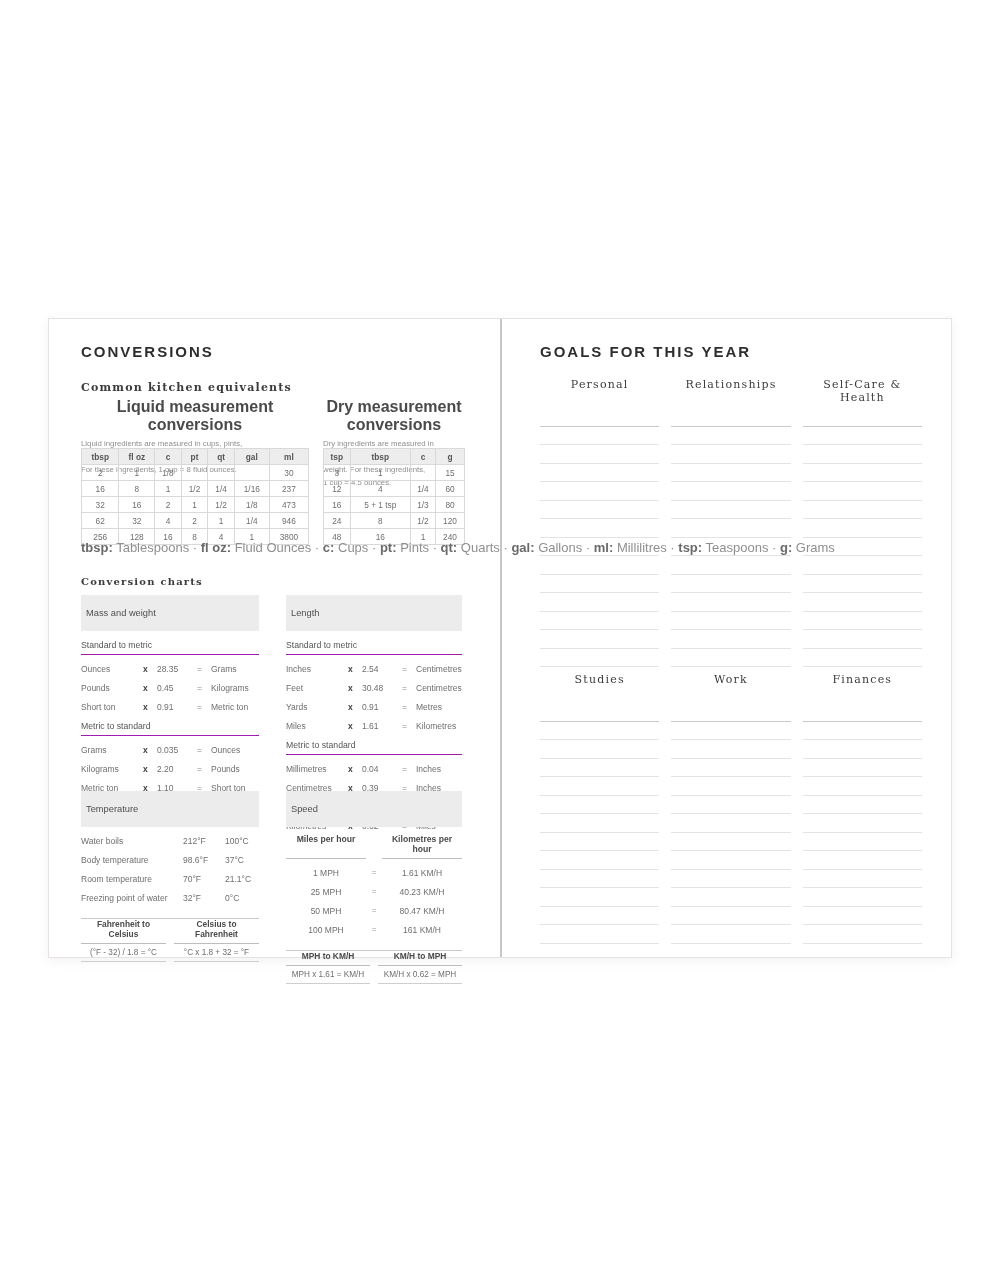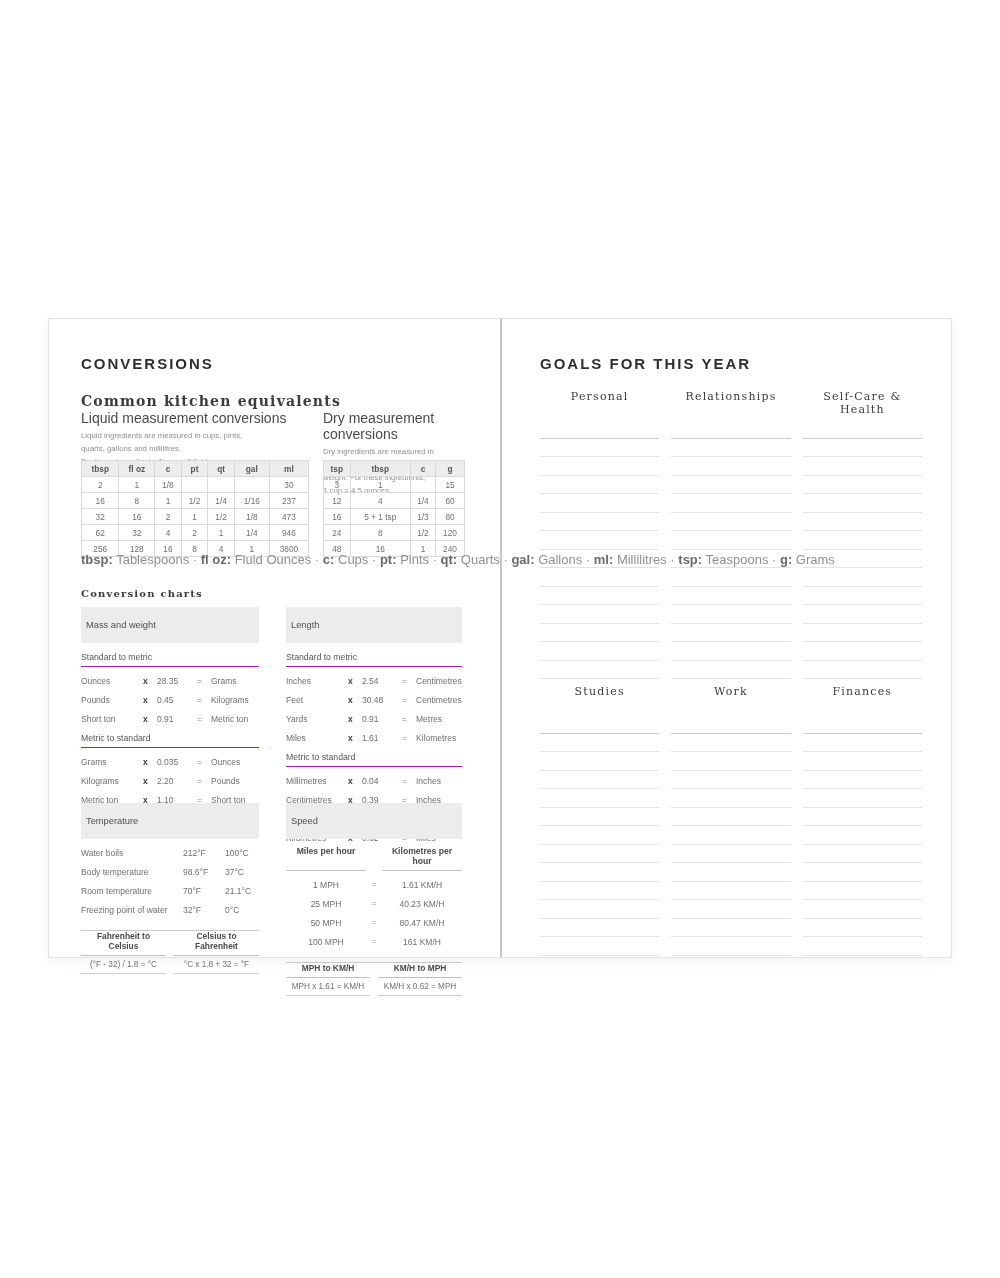--- a/index.html
+++ b/index.html
@@ -6,37 +6,37 @@
   html,body { width:1000px; height:1278px; background:#ffffff;
     font-family:"Liberation Sans", sans-serif; }
   .canvas { position:relative; width:1000px; height:1278px; background:#ffffff; overflow:hidden; }
 
   .sheet { position:absolute; left:48px; top:318px; width:904px; height:640px;
     background:#ffffff; border:1px solid #e7e2e2;
     box-shadow:0 3px 10px rgba(120,90,90,0.08); }
 
   .divider { position:absolute; left:451px; top:0; width:2px; height:100%; background:#c6c6c6; }
 
-  .page { position:absolute; top:12px; height:100%; width:452px; }
+  .page { position:absolute; top:0; height:100%; width:452px; }
   .page-left { left:0; }
   .page-right { left:453px; }
 
   .page-title { position:absolute; left:32px; top:24px; font-size:15px; font-weight:700;
     letter-spacing:2px; color:#2e2e2e; white-space:nowrap; }
   .page-right .page-title { left:38px; }
 
   .serif-head { font-family:"DejaVu Serif", serif; color:#3c3c3c; letter-spacing:1.2px; }
 
-  .kitchen-heading { position:absolute; left:32px; top:62px; font-size:14px; font-weight:700; }
+  .kitchen-heading { position:absolute; left:32px; top:62px; font-size:11px; font-weight:700; }
   .charts-heading  { position:absolute; left:32px; top:257px; font-size:10px; font-weight:700; }
 
   .table-block { position:absolute; top:79px; }
   #liquid-block { left:32px; width:228px; }
   #dry-block    { left:274px; width:142px; }
-  .tb-heading { font-size:14px; font-weight:400; color:#4a4a4a; margin-bottom:3px; }
+  .tb-heading { font-size:16px; font-weight:700; color:#4a4a4a; margin-bottom:3px;text-align:center; }
   .tb-desc { font-size:7.8px; color:#8f8f8f; line-height:13px; white-space:pre-line; }
 
   .kv-wrap { position:absolute; top:129px; }
   #liquid-table-wrap { left:32px; width:228px; }
   #dry-table-wrap    { left:274px; width:142px; }
   table { border-collapse:collapse; width:100%; }
   th,td { border:1px solid #d9d9d9; font-size:8.3px; color:#6e6e6e; text-align:center;
     padding:2.5px 1px; height:14px; }
   th { background:#ededed; color:#565656; font-weight:700; }
 

